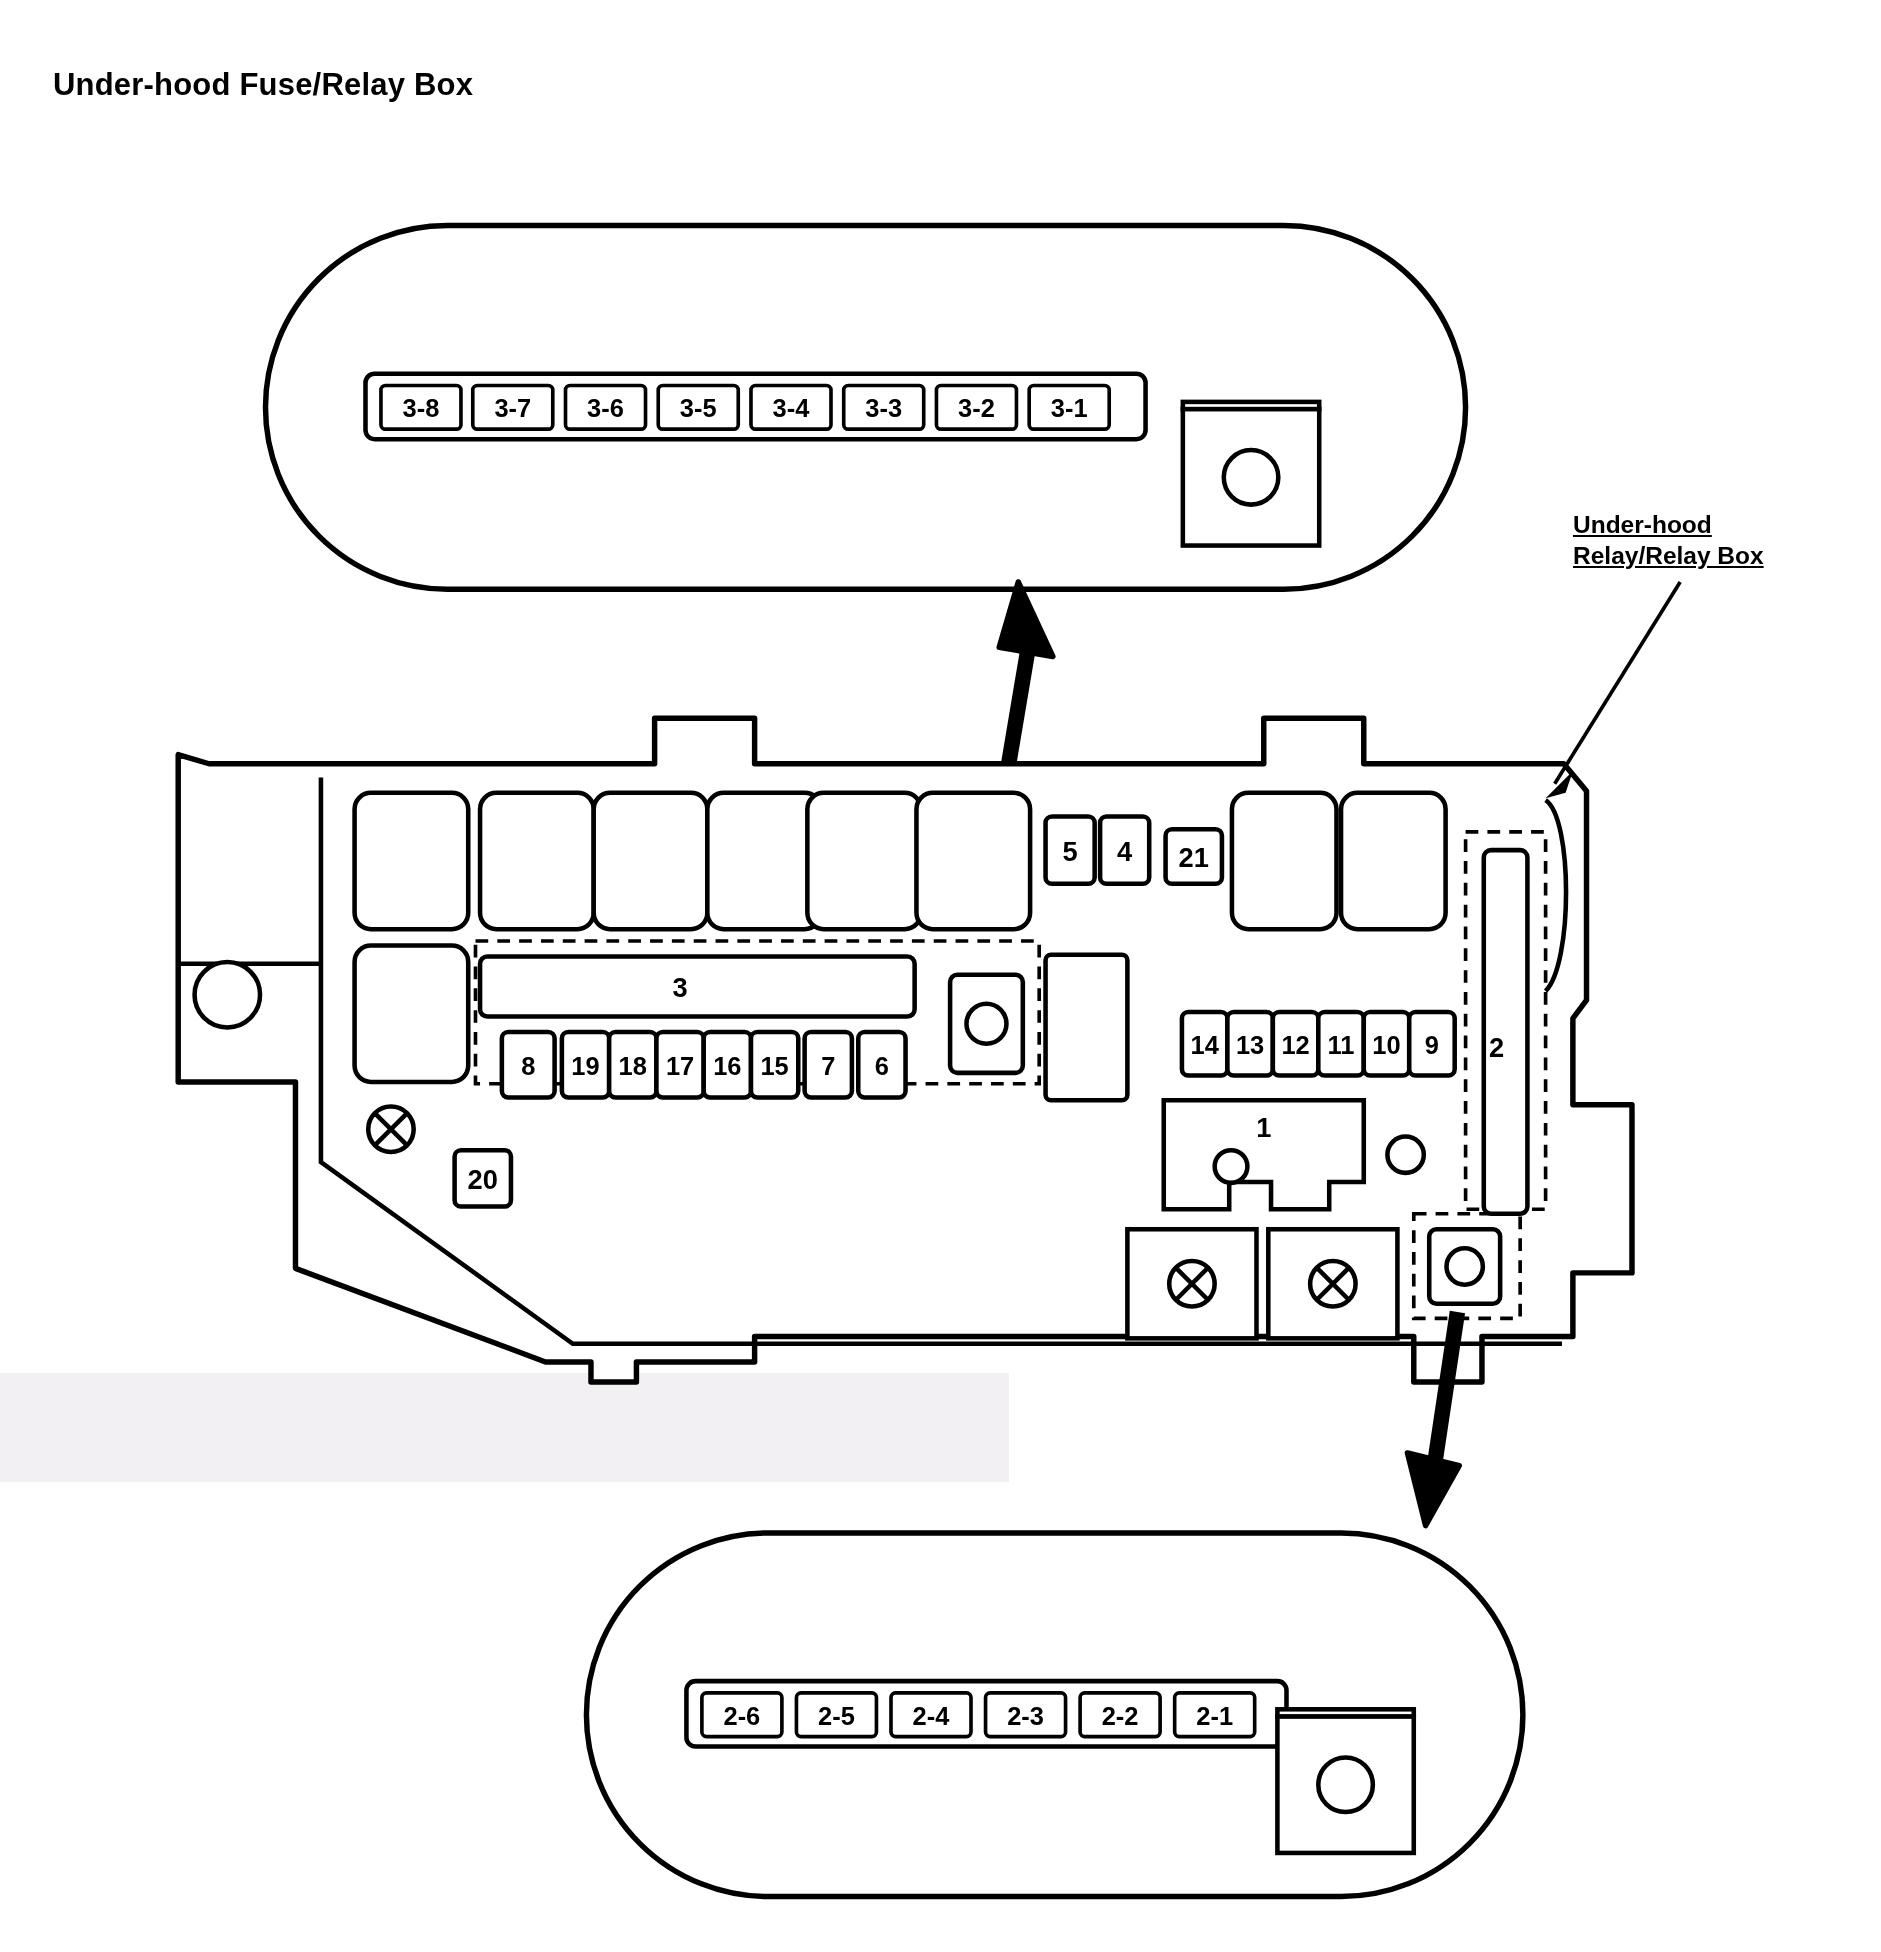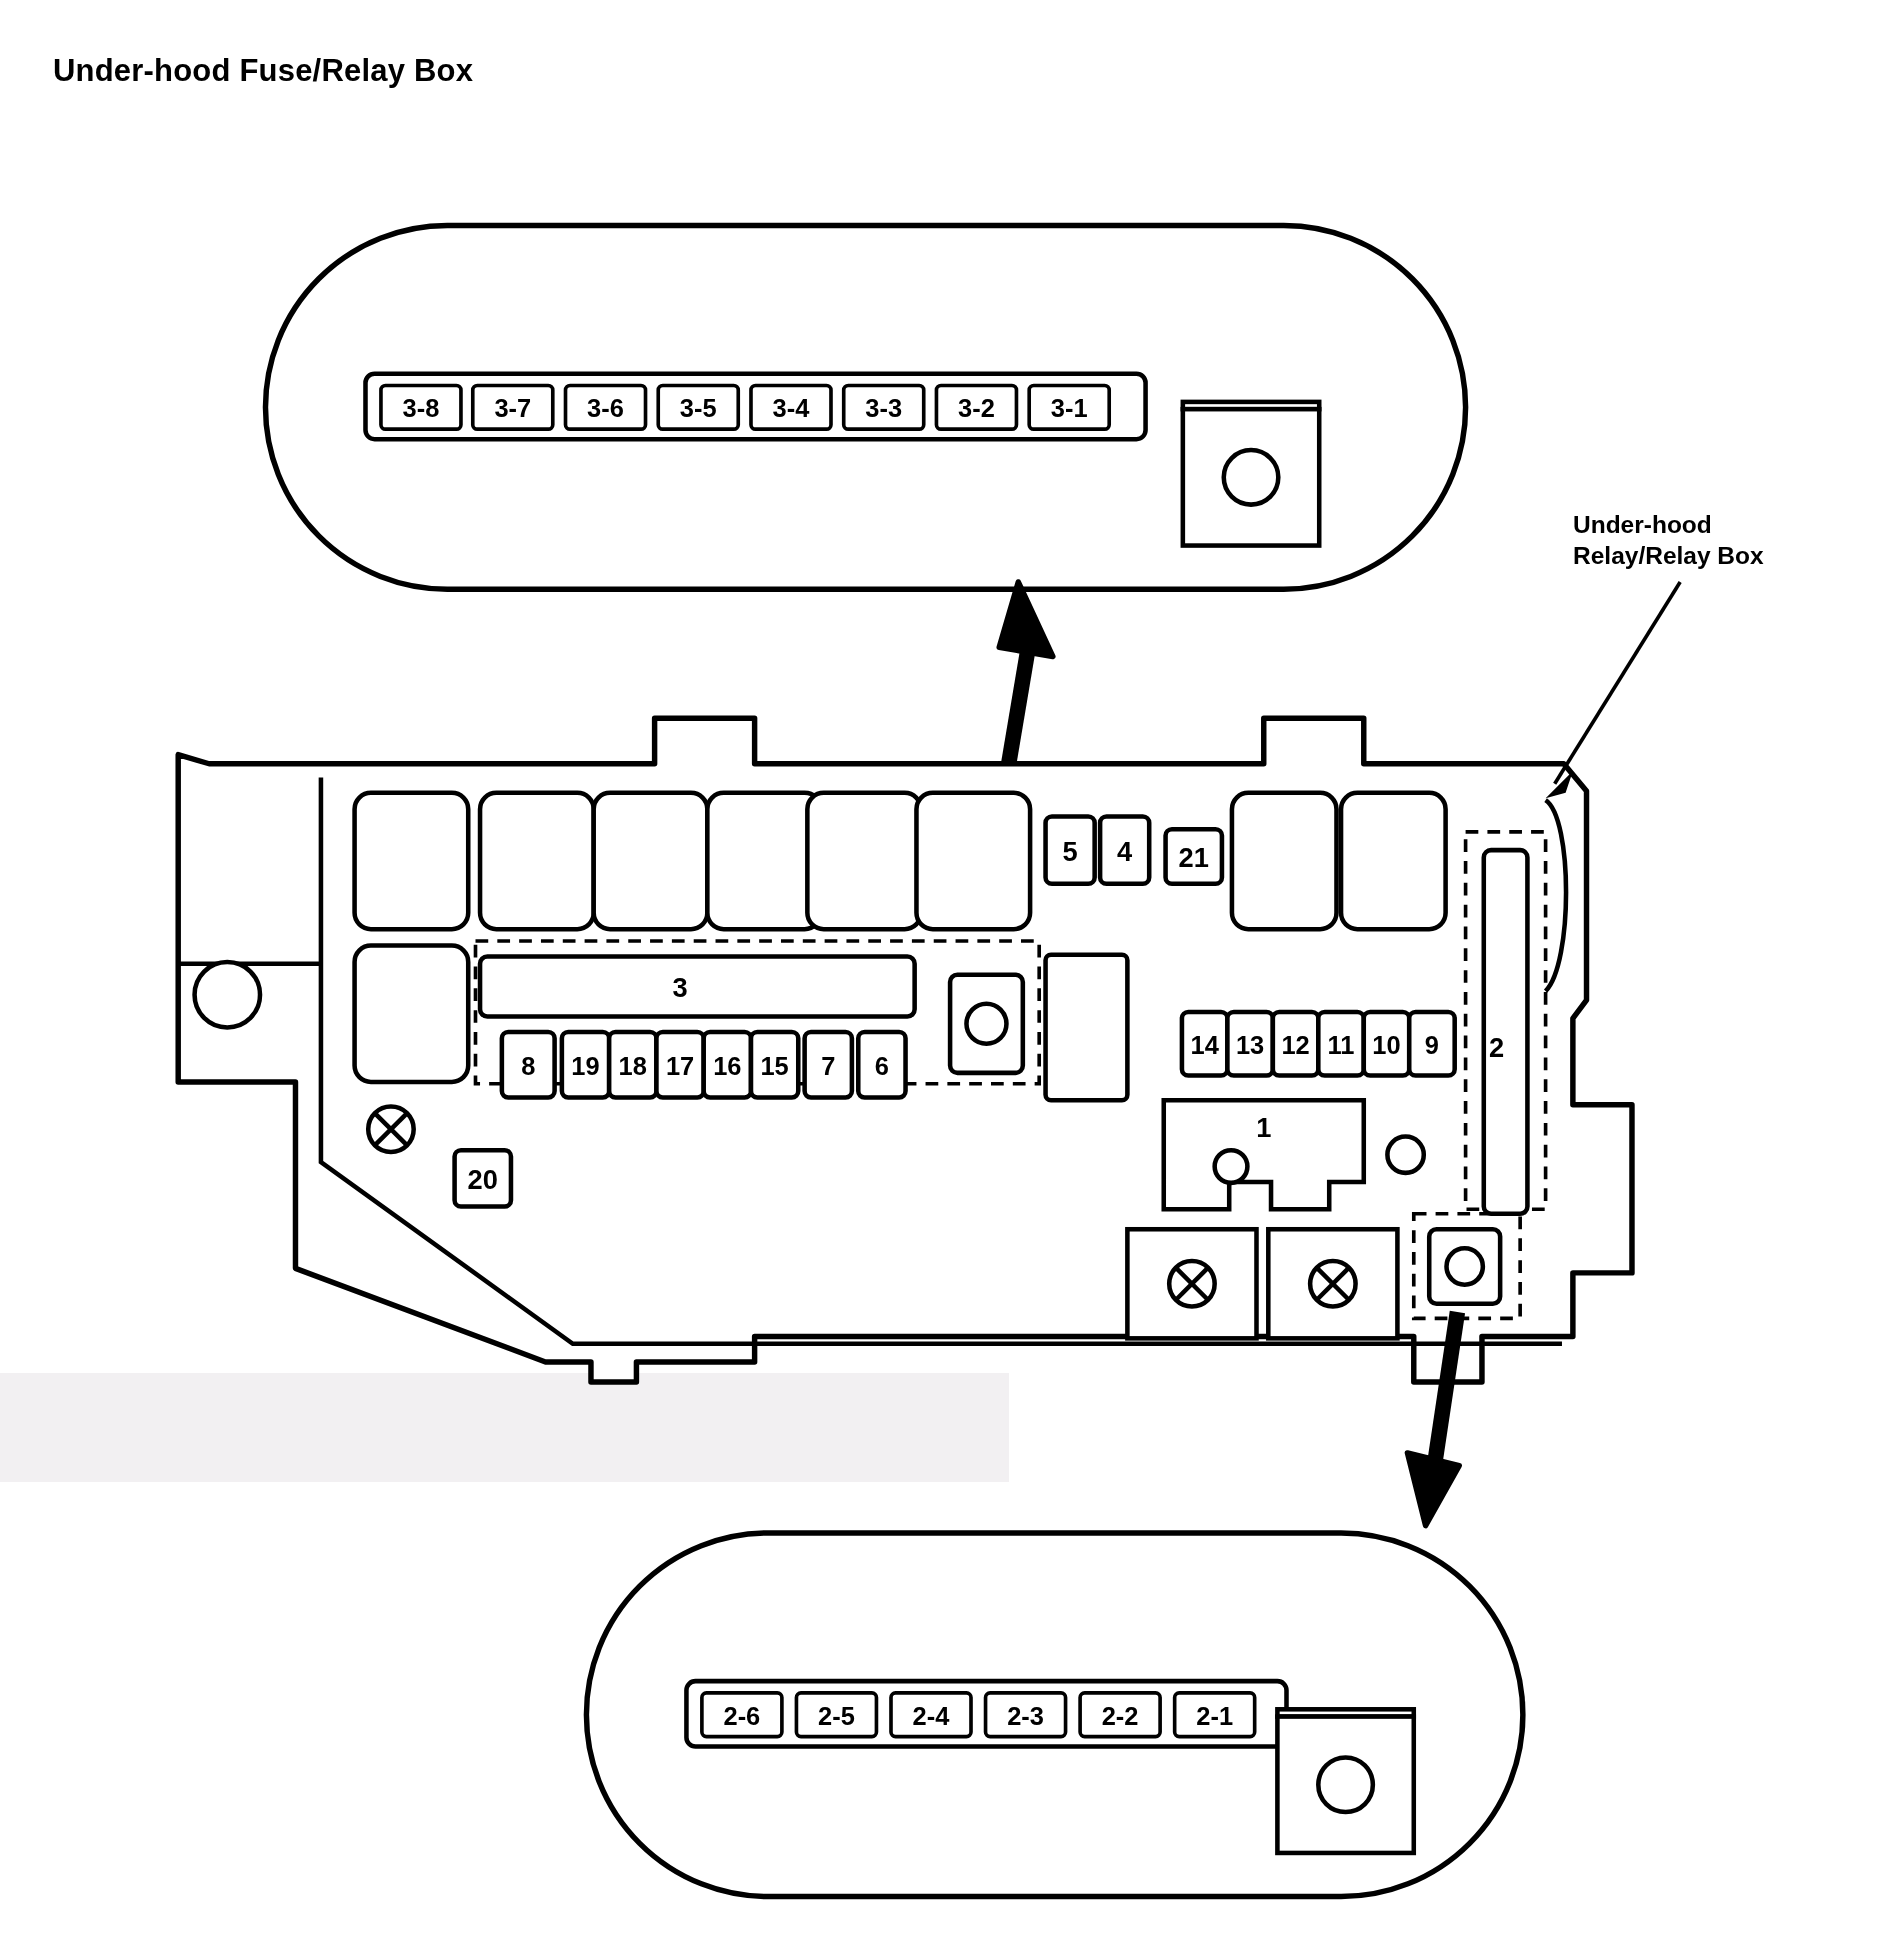--- a/index.html
+++ b/index.html
@@ -11,30 +11,31 @@
     width: 1882px;
     height: 1953px;
     position: relative;
     font-family: "Liberation Sans", sans-serif;
     color: #000;
     overflow: hidden;
   }
   #page-title {
     position: absolute;
     left: 53px;
-    top: 53px;
+    top: 67px;
     font-size: 31px;
     font-weight: bold;
     letter-spacing: 0.2px;
   }
   .callout-label {
     position: absolute;
     font-size: 24.5px;
     font-weight: bold;
     line-height: 1.28;
+    text-decoration: underline;
   }
   .diagram-svg {
     position: absolute;
     left: 0;
     top: 0;
     width: 1882px;
     height: 1953px;
   }
   .fuse-label {
     font-family: "Liberation Sans", sans-serif;

